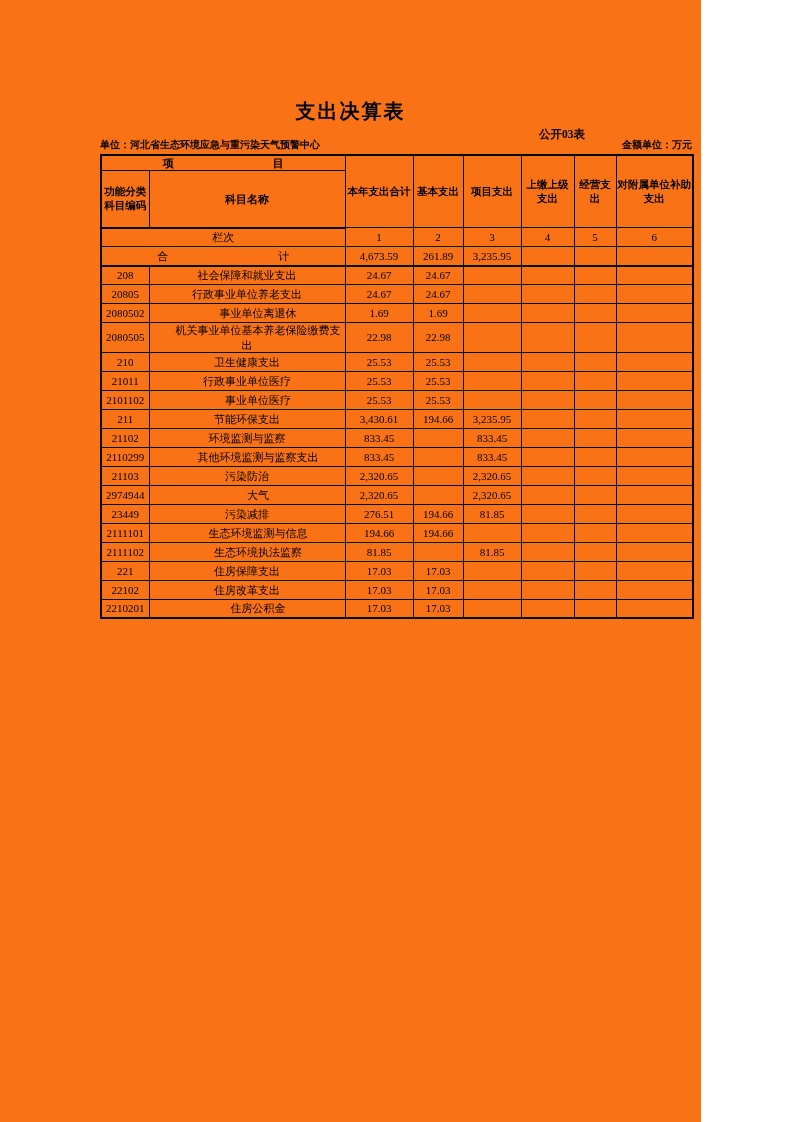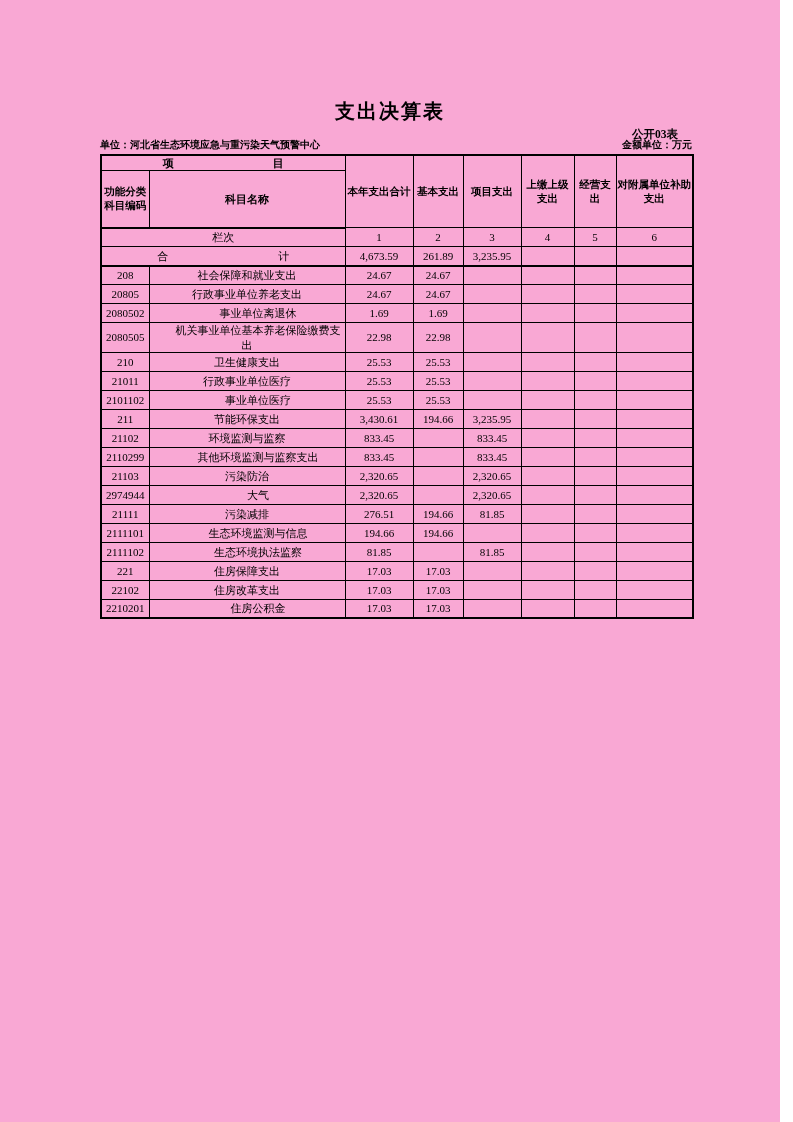--- a/index.html
+++ b/index.html
@@ -1,38 +1,38 @@
 <!DOCTYPE html>
 <html><head>
 <meta charset="utf-8">
 <style>
   html, body { margin: 0; padding: 0; background: #ffffff; }
   .page {
     position: relative;
-    width: 780px;
+    width: 701px;
     height: 1122px;
-    background: #f9a8d4;
+    background: #f97316;
     color: #000000;
     font-family: "Liberation Serif", "DejaVu Serif", serif;
     overflow: hidden;
   }
   .title {
     position: absolute;
     top: 99px; left: 0; right: 0;
     margin: 0;
     text-align: center;
     font-size: 20px;
     line-height: 24px;
     font-weight: bold;
     letter-spacing: 2px;
     font-family: "Liberation Sans", "DejaVu Sans", sans-serif;
   }
   .doc-number {
     position: absolute;
-    top: 127px; right: 102px;
+    top: 127px; right: 116px;
     font-size: 11.5px;
     font-weight: 600;
   }
   .meta-line {
     position: absolute;
     top: 138px; left: 100px; width: 592px;
     display: flex;
     justify-content: space-between;
     font-size: 10px;
     font-weight: 600;
@@ -264,21 +264,21 @@
       <td class="code">2974944</td>
       <td class="name">　　大气</td>
       <td class="num">2,320.65</td>
       <td class="num"></td>
       <td class="num">2,320.65</td>
       <td class="num"></td>
       <td class="num"></td>
       <td class="num"></td>
     </tr>
         <tr class="row-data">
-      <td class="code">21111</td>
+      <td class="code">23449</td>
       <td class="name">污染减排</td>
       <td class="num">276.51</td>
       <td class="num">194.66</td>
       <td class="num">81.85</td>
       <td class="num"></td>
       <td class="num"></td>
       <td class="num"></td>
     </tr>
         <tr class="row-data">
       <td class="code">2111101</td>

